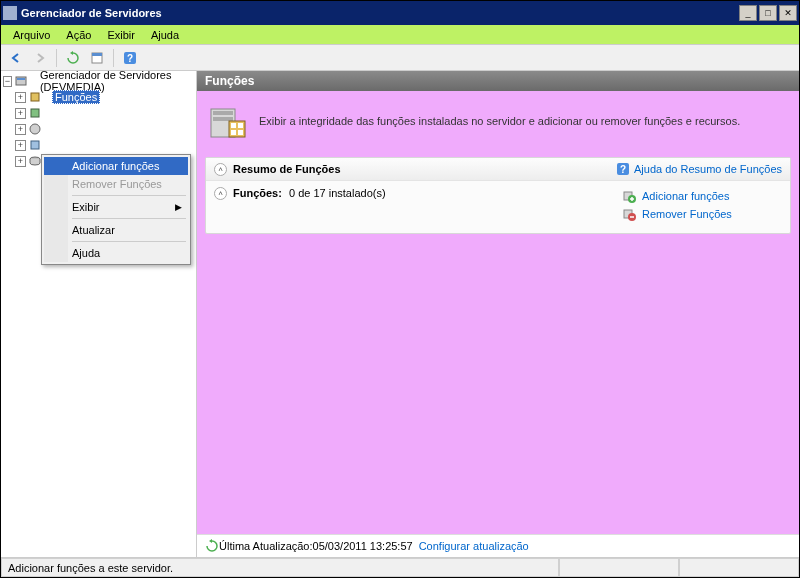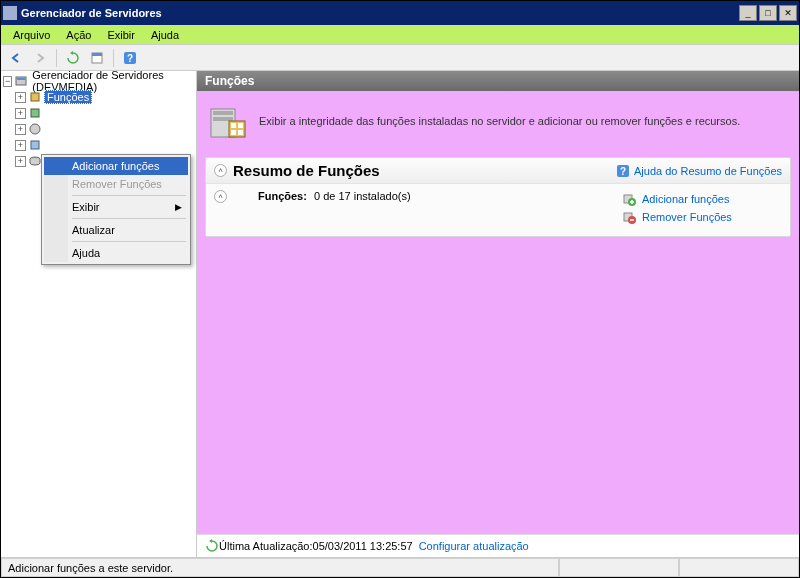--- a/index.html
+++ b/index.html
@@ -98,21 +98,21 @@
     display: flex; align-items: center; justify-content: center;
     font-size: 9px; line-height: 1;
     margin-right: 2px;
     color: #444;
   }
   .tree-icon {
     width: 14px; height: 14px;
     margin-right: 2px;
     display: inline-flex; align-items: center; justify-content: center;
   }
-  .tree-label { padding: 0 2px; }
+  .tree-label { padding: 0 2px; margin-left: 8px; }
   .tree-label.selected { background: #316ac5; color: #fff; border: 1px dotted #fff; }
   .tree-child { padding-left: 14px; }
   
   .context-menu {
     position: absolute;
     top: 83px;
     left: 40px;
     width: 150px;
     background: #f0f0f0;
     border: 1px solid #888;
@@ -185,28 +185,28 @@
     background: linear-gradient(#fdfdfd, #ededed);
   }
   .sh-left { display: flex; align-items: center; gap: 6px; }
   .collapse-btn {
     width: 13px; height: 13px;
     border: 1px solid #aaa; border-radius: 50%;
     display: flex; align-items: center; justify-content: center;
     font-size: 8px; color: #555;
     background: #fff;
   }
-  .sh-title { font-weight: bold; font-size: 15px; text-align: right; }
+  .sh-title { font-weight: bold; font-size: 11px; text-align: right; }
   .help-link { color: #0066cc; display: flex; align-items: center; gap: 4px; }
   .section-body {
     display: flex;
     padding: 6px 8px 10px 8px;
   }
   .sb-left { flex: 1; display: flex; align-items: flex-start; gap: 6px; }
-  .sb-count { font-weight: bold; margin-left: 25px; }
+  .sb-count { font-weight: bold; }
   .sb-count-val { font-weight: normal; margin-left: 4px; }
   .sb-right { width: 160px; }
   .action-link {
     display: flex; align-items: center; gap: 6px;
     color: #0066cc;
     padding: 2px 0;
     cursor: pointer;
   }
   
   .content-footer {

